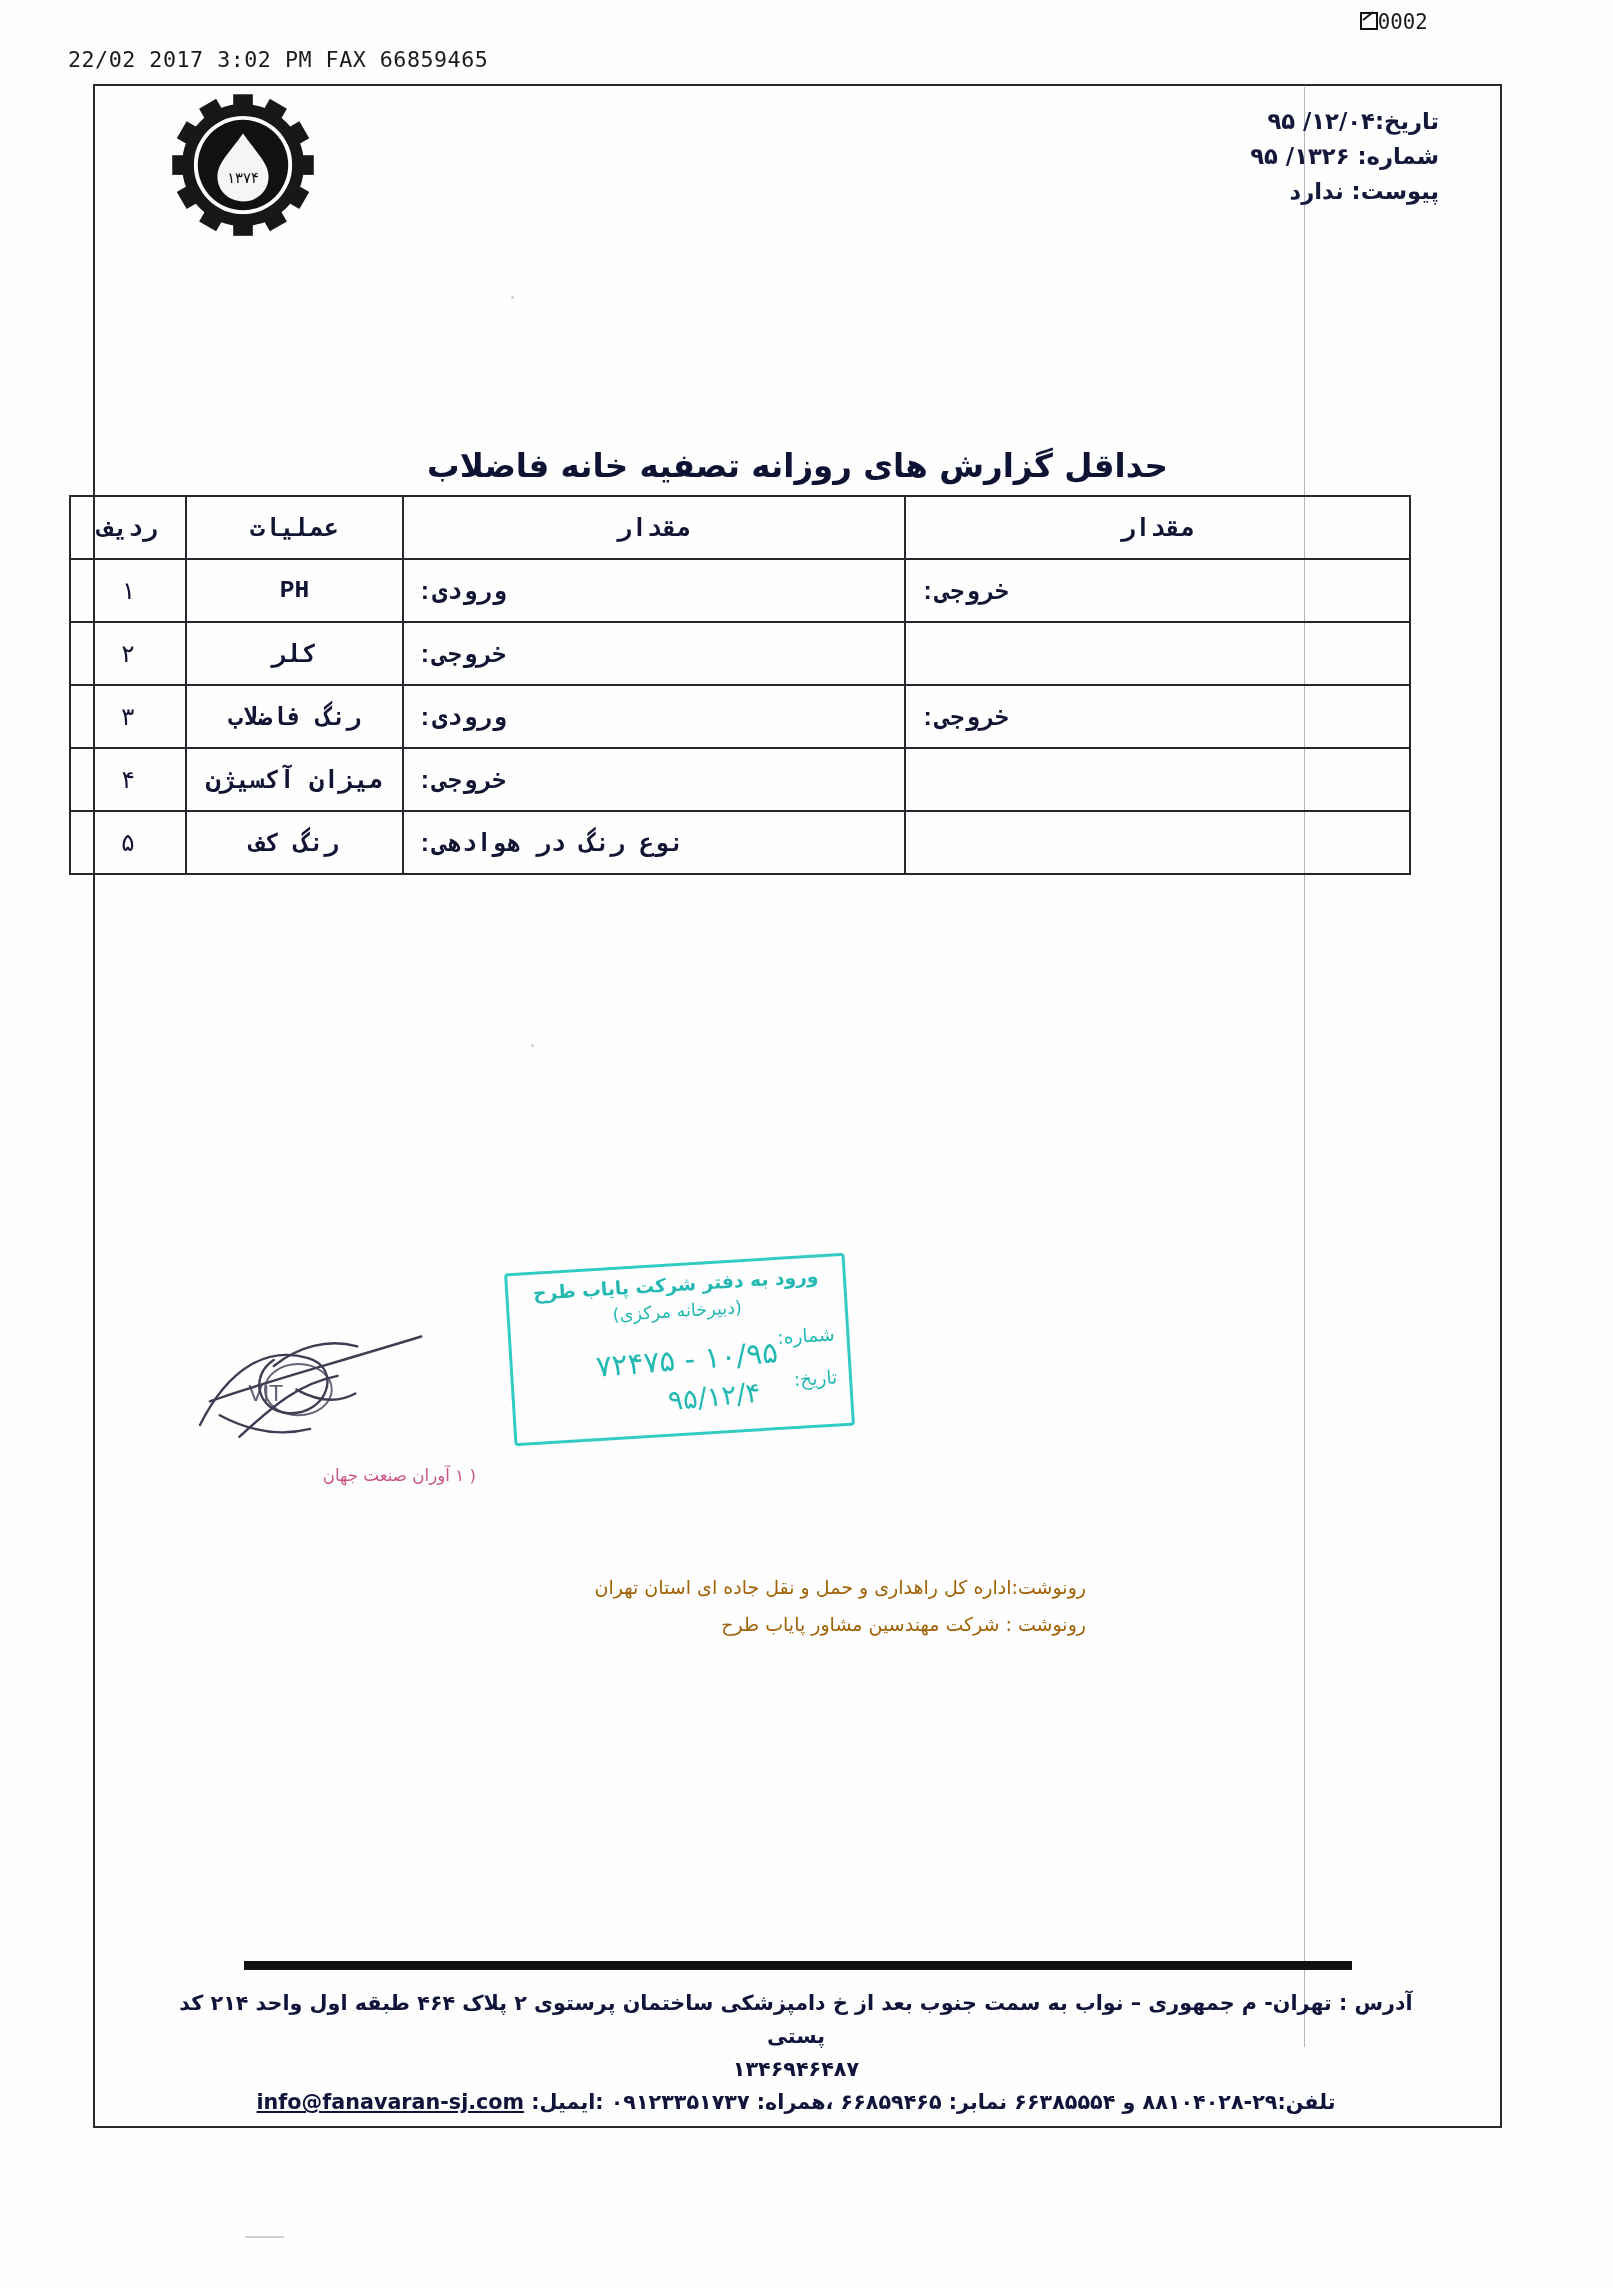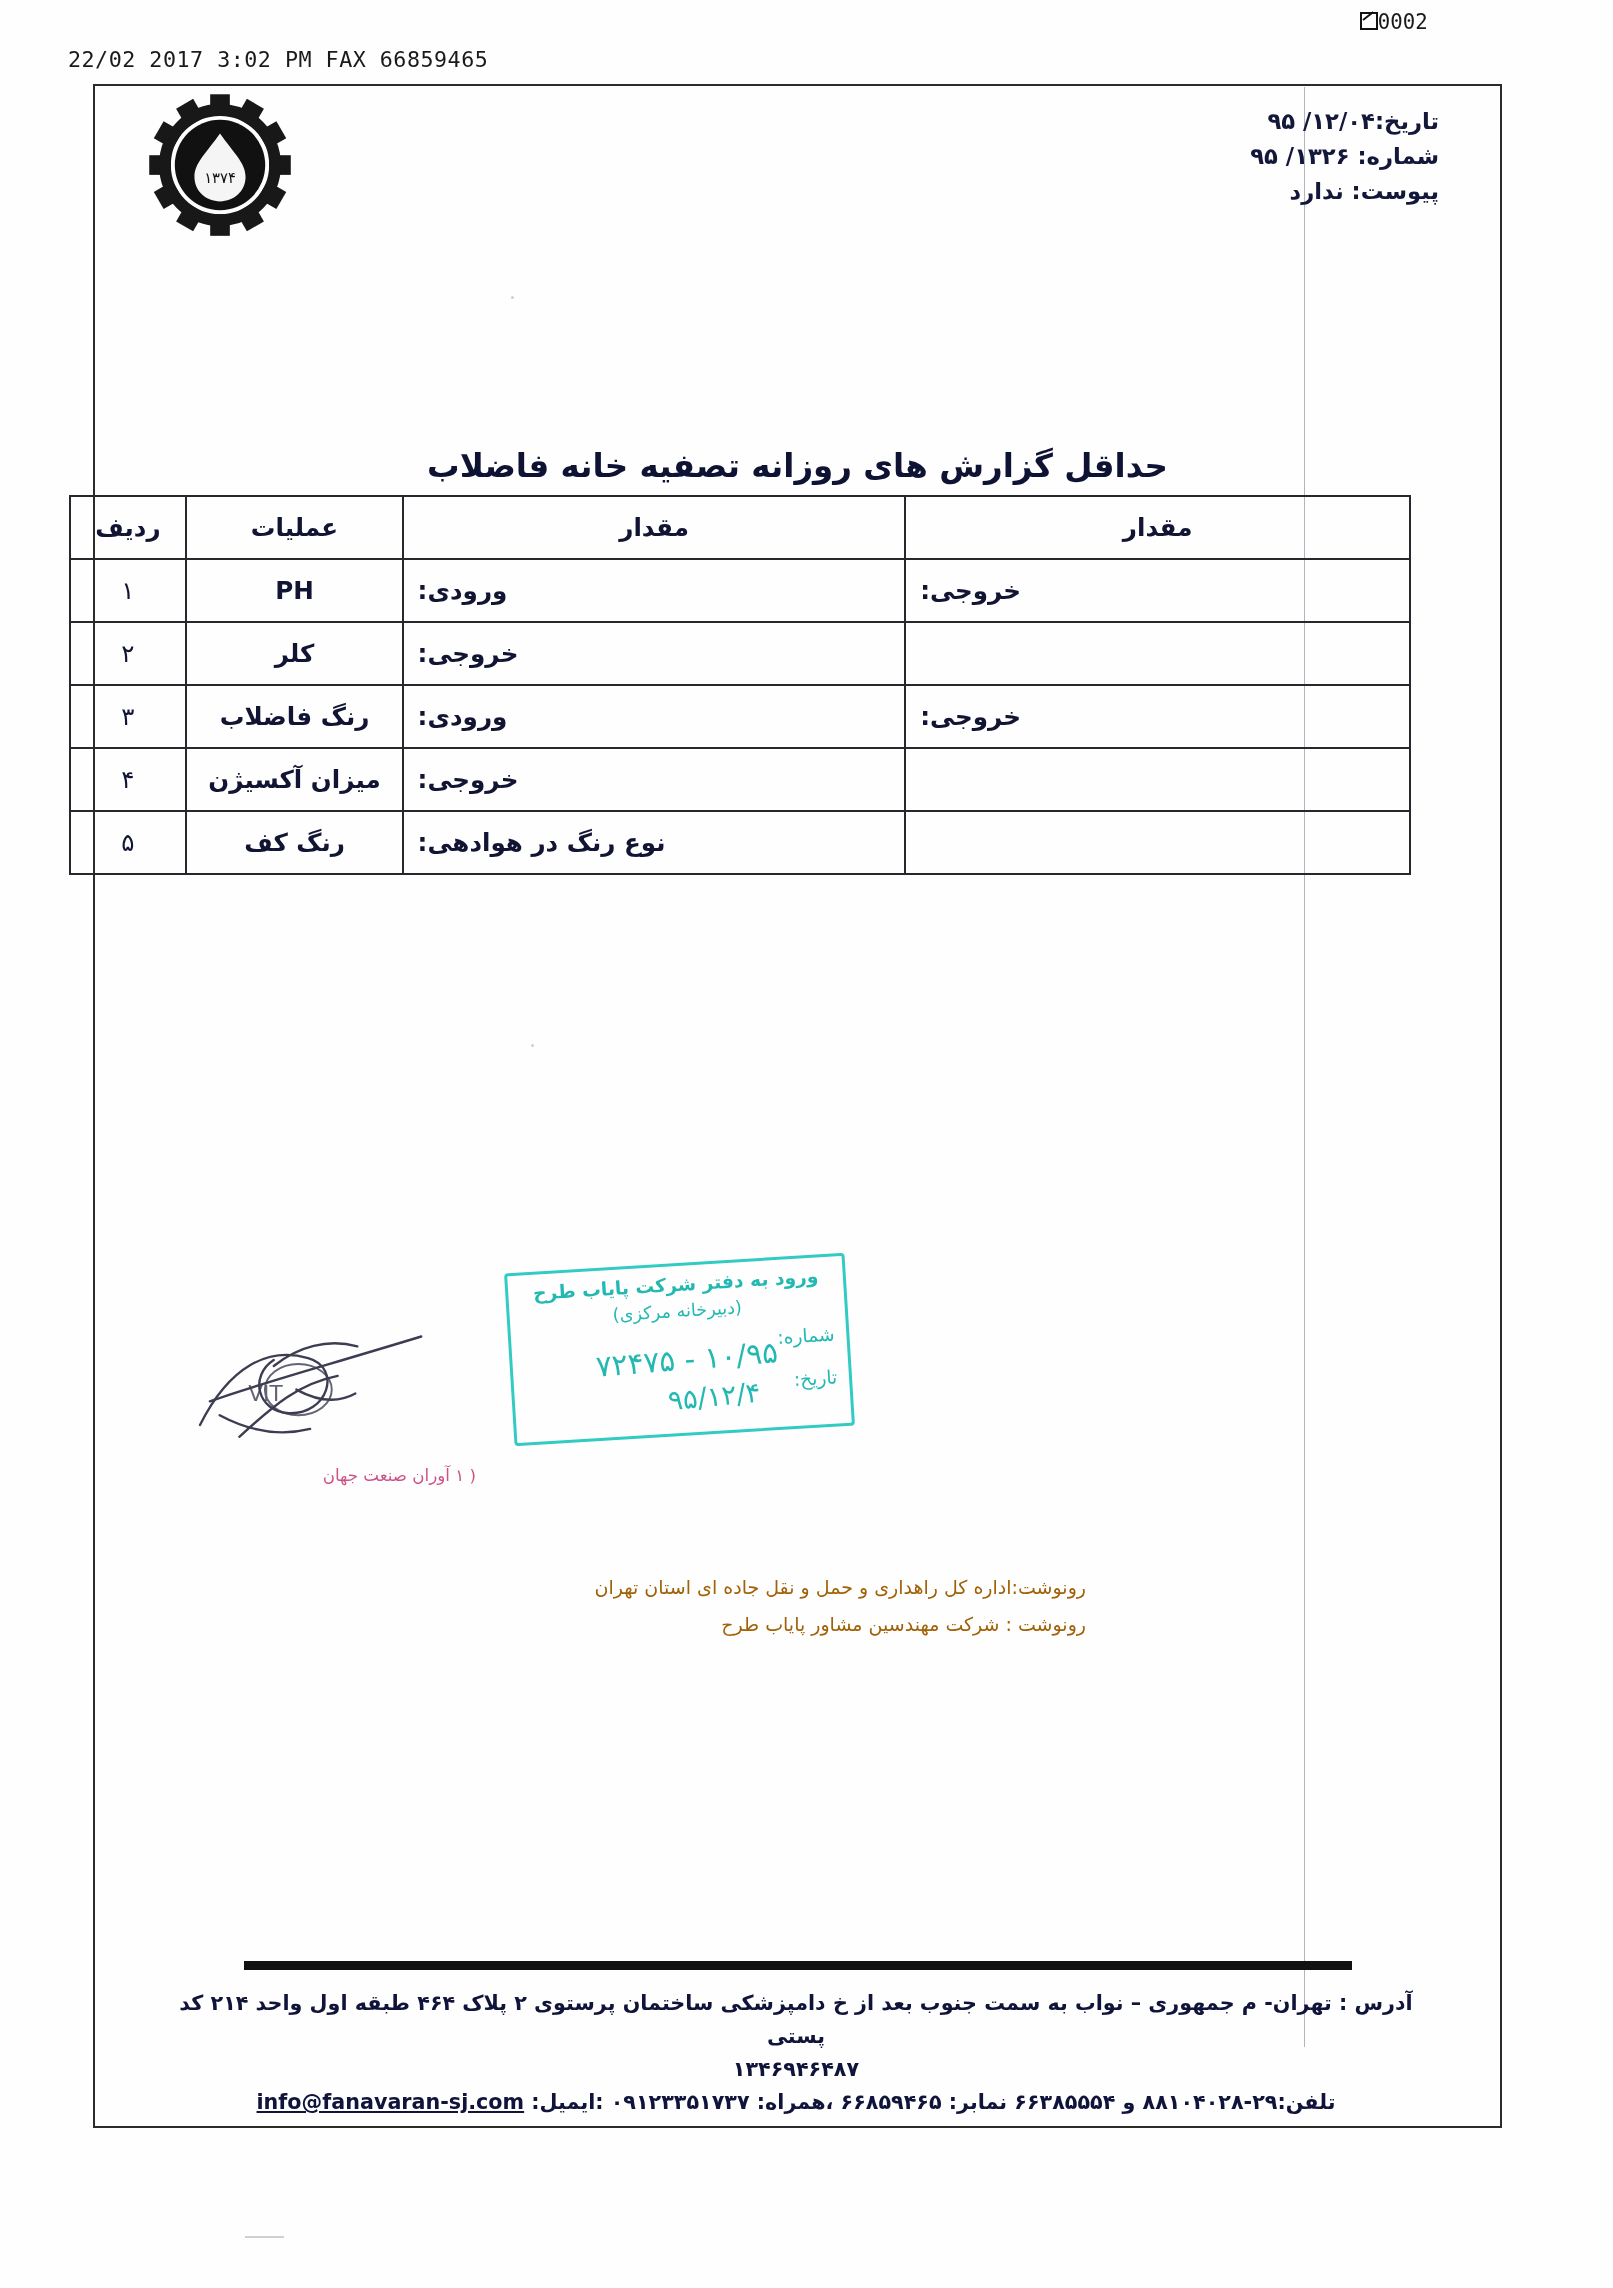--- a/index.html
+++ b/index.html
@@ -103,21 +103,21 @@
     top: 31.5px;
     width: 512px;
     text-align: center;
     font-size: 35px;
     font-weight: bold;
     color: #10143a;
     letter-spacing: 0.5px;
   }
   .logo {
     position: absolute;
-    left: 12px;
+    left: 35px;
     top: 5.9px;
     width: 231px;
     height: 148px;
   }
   .logo svg { display:block; }
 
   
   .doc-title {
     position: absolute;
     right: 0;
@@ -144,20 +144,21 @@
     table-layout: fixed;
     direction: rtl;
   }
   table.report th, table.report td {
     border: 2px solid #27272e;
     height: 61px;
     font-size: 24.6px;
     color: #111433;
     padding: 0 13.8px;
     vertical-align: middle;
+    font-family: Liberation Mono, monospace;
   }
   table.report th {
     font-weight: bold;
     font-size: 24.6px;
   }
   th.c-radif, td.c-radif { width: 87px; text-align: center; }
   th.c-amal, td.c-amal { width: 187px; text-align: center; font-weight: bold; border-radius: 15px; }
   th.c-m1, td.c-m1 { width: 473px; text-align: center; }
   th.c-m2, td.c-m2 { width: 475px; text-align: center; }
   td.c-m1, td.c-m2 { text-align: left; padding-left: 17.7px; font-weight: bold; }

